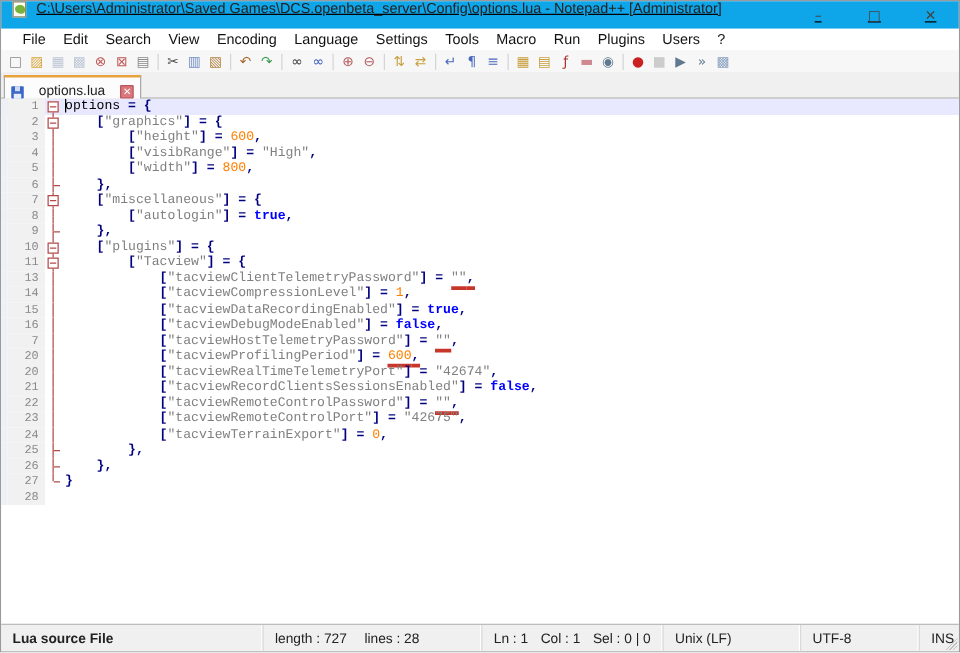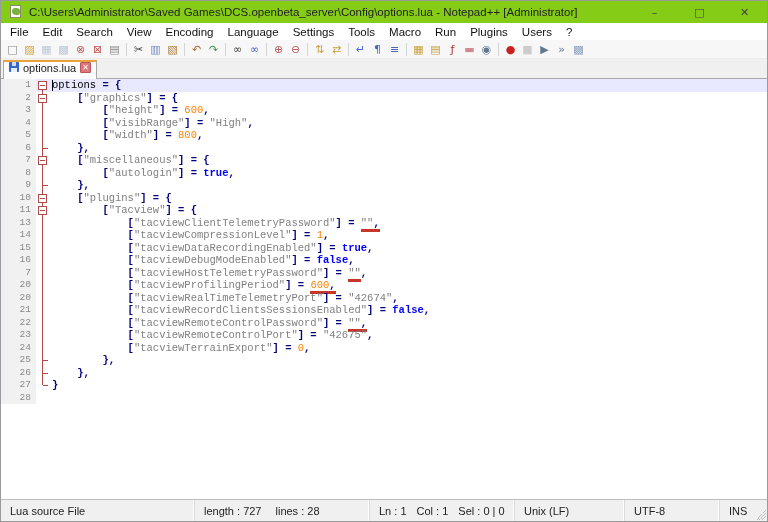--- a/index.html
+++ b/index.html
@@ -1,41 +1,41 @@
 <!DOCTYPE html>
 <html><head>
 <meta charset="utf-8">
 <style>
   * { box-sizing: border-box; margin: 0; padding: 0; }
   html,body { width:768px; height:522px; overflow:hidden; }
   body { font-family:"Liberation Sans","DejaVu Sans",sans-serif; background:#fff; }
   .window { width:768px; height:522px; display:flex; flex-direction:column; border:1px solid #9a9a9a; background:#fff; }
 
   
-  .titlebar { height:22px; display:flex; align-items:center; background:#84cc16; flex:none; }
+  .titlebar { height:22px; display:flex; align-items:flex-start; background:#0ea5e9; flex:none;text-decoration:underline; }
   .app-icon { width:16px; height:14px; margin:0 5px 0 7px; position:relative; flex:none; }
   .app-icon .page { position:absolute; left:2px; top:0; width:11px; height:13px; background:#fdfdf4; border:1px solid #8a8a6a; }
   .app-icon .cham { position:absolute; left:4px; top:3px; width:8px; height:7px; background:#77b33c; border-radius:50% 50% 40% 60%; }
   .title-text { font-size:11.5px; color:#222; white-space:nowrap; overflow:hidden; }
   .win-controls { margin-left:auto; display:flex; height:22px; flex:none; }
   .win-btn { width:45px; height:22px; display:flex; align-items:center; justify-content:center; font-size:11px; color:#444; font-family:"DejaVu Sans",sans-serif; }
 
   
-  .menubar { height:17px; display:flex; align-items:center; background:#fff; padding-left:2px; flex:none; }
+  .menubar { height:17px; display:flex; align-items:center; background:#fff; padding-left:10px; flex:none; }
   .menu-item { font-size:11.5px; color:#111; padding:1px 7px; }
 
   
   .toolbar { height:19px; display:flex; align-items:center; background:#f7f7f7; padding-left:3px; flex:none; border-bottom:1px solid #ececec; }
   .tb-icon { width:17px; height:17px; display:flex; align-items:center; justify-content:center; font-size:11px; line-height:1; font-family:"DejaVu Sans",sans-serif; cursor:default; }
   .tb-icon.disabled { opacity:.45; }
   .tb-sep { width:1px; height:13px; background:#d5d5d5; margin:0 3px; }
 
   
   .tabbar { height:20px; background:#f0f0f0; display:flex; align-items:flex-end; border-bottom:1px solid #a8a8a8; flex:none; }
-  .tab { height:19px; margin-left:2px; display:flex; align-items:flex-start; gap:4px; padding:0 5px 0 5px; background:#fcfcfc; border:1px solid #a8a8a8; border-bottom:none; border-top:2px solid #e8a33d; position:relative; top:1px; font-size:11px; color:#222; }
+  .tab { height:19px; margin-left:2px; display:flex; align-items:flex-end; gap:12px; padding:0 5px 0 5px; background:#fcfcfc; border:1px solid #a8a8a8; border-bottom:none; border-top:2px solid #e8a33d; position:relative; top:1px; font-size:11px; color:#222; }
   .floppy { width:10px; height:10px; background:#3a66c8; border-radius:1px; position:relative; flex:none; }
   .floppy:before { content:""; position:absolute; left:3px; top:0; width:4px; height:4px; background:#cfdcf2; }
   .floppy:after { content:""; position:absolute; left:2px; top:6px; width:6px; height:4px; background:#e8eefa; }
   .tab-close { width:11px; height:11px; background:#d9777c; border:1px solid #b8565c; border-radius:1px; color:#fff; font-size:8px; line-height:9px; text-align:center; flex:none; }
 
   
   .editor { flex:1; background:#fff; display:flex; flex-direction:column; overflow:hidden; position:relative; }
   .code-line { display:flex; height:12.5px; line-height:12.5px; font-family:"Liberation Mono","DejaVu Sans Mono",monospace; font-size:10.5px; white-space:pre; }
   .bm-margin { width:5px; background:#eef0f6; flex:none; }
   .ln { width:30px; flex:none; text-align:right; padding-right:5px; color:#8a8a8a; background:#f1f1f1; font-size:9.5px; }
@@ -53,21 +53,21 @@
   .tok-op { color:#000080; font-weight:bold; }
   .tok-str { color:#808080; }
   .tok-num { color:#ff8000; }
   .tok-kw { color:#0000ff; font-weight:bold; }
   .tok-id { color:#000000; }
   .u { border-bottom:3px solid #c8362a; }
 
   
   .statusbar { height:22px; flex:none; background:#f0f0f0; border-top:1px solid #bdbdbd; display:flex; align-items:stretch; font-size:11px; color:#222; }
   .sb-sec { display:flex; align-items:center; padding-left:9px; gap:14px; border-right:1px solid #dadada; box-shadow:inset -1px 0 0 #fff; white-space:nowrap; overflow:hidden; }
-  .sb-doctype { width:194px; }
+  .sb-doctype { width:210px;font-weight:bold; }
   .sb-size { width:175px; }
   .sb-pos { width:145px; gap:10px; }
   .sb-eol { width:110px; }
   .sb-enc { width:95px; }
   .sb-ins { flex:1; border-right:none; box-shadow:none; }
   .grip { position:absolute; right:1px; bottom:1px; width:10px; height:10px; background:
     linear-gradient(135deg, transparent 50%, #c0c0c0 50%, #c0c0c0 55%, transparent 55%, transparent 65%, #c0c0c0 65%, #c0c0c0 70%, transparent 70%, transparent 80%, #c0c0c0 80%, #c0c0c0 85%, transparent 85%); }
 </style>
 </head>
 <body>

